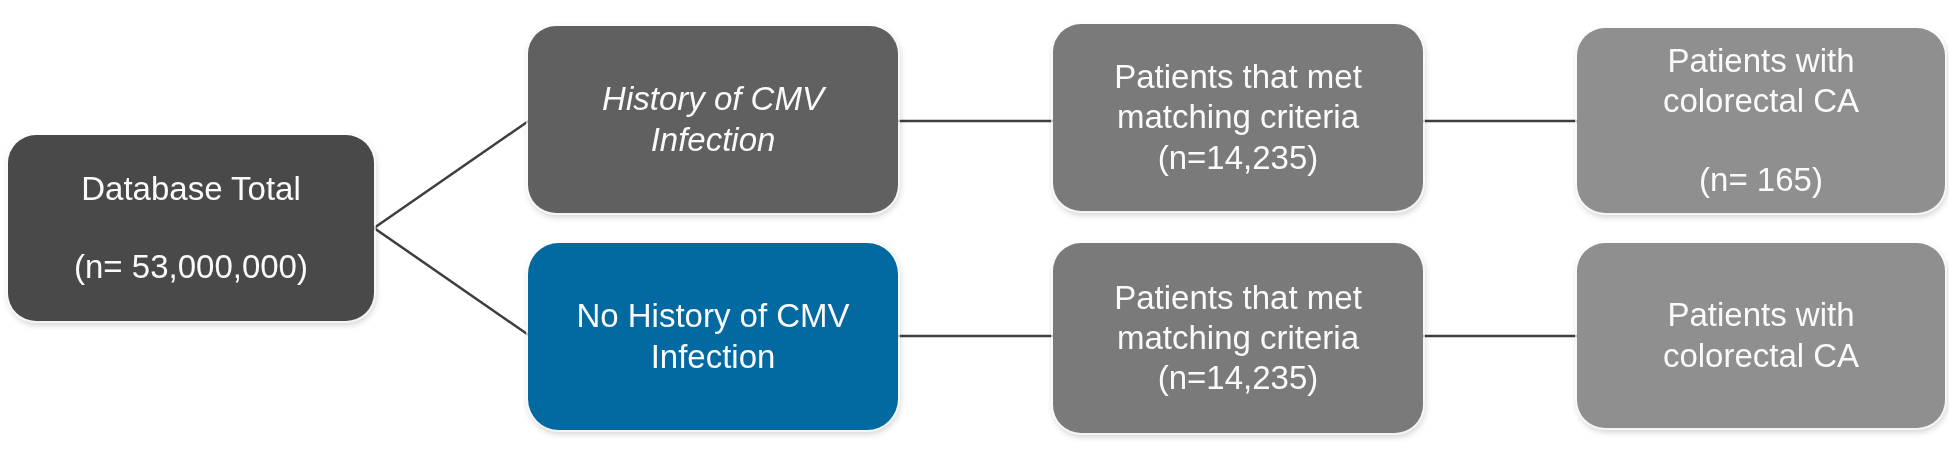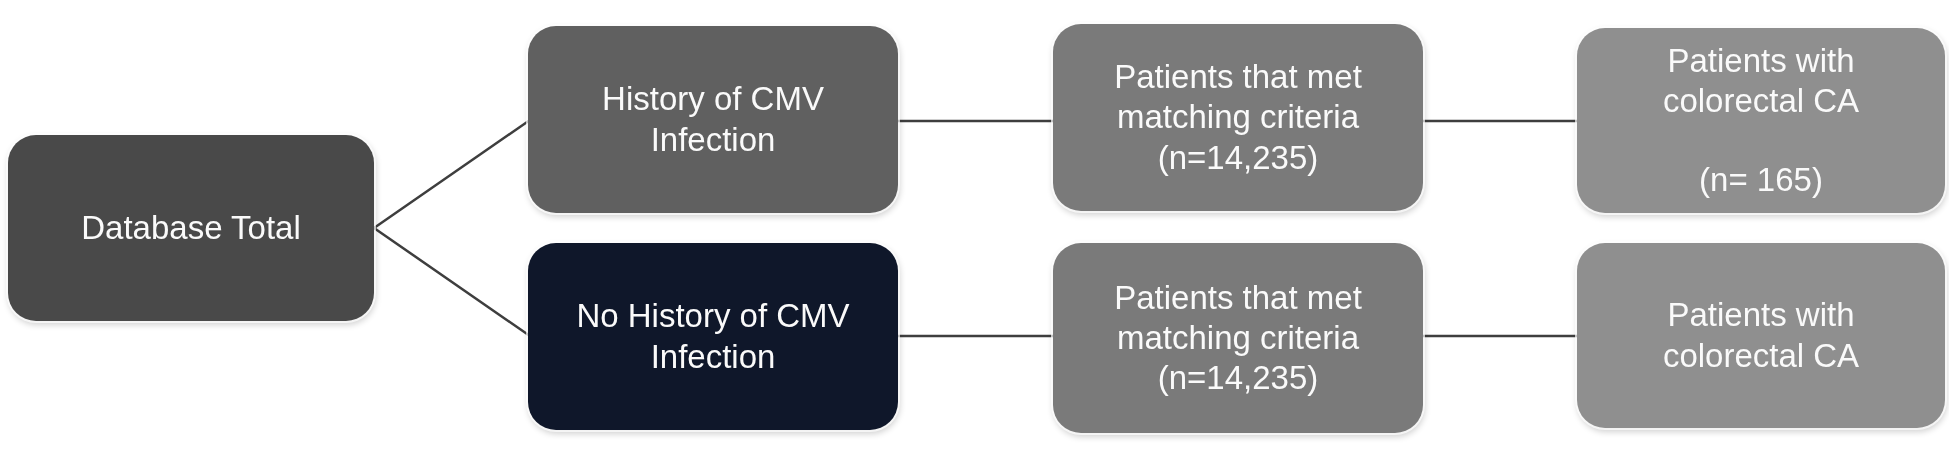--- a/index.html
+++ b/index.html
@@ -42,21 +42,21 @@
   }
   .node p {
     margin: 0;
     white-space: pre-line;
   }
   .node p + p {
     margin-top: 38px;
   }
   
   .b1 { left: 8px;    top: 135px; width: 366px; height: 186px; }
-  .b2 { left: 528px;  top: 26px;  width: 370px; height: 187px; }
+  .b2 { left: 528px;  top: 26px;  width: 370px; height: 187px; font-style: italic; }
   .b3 { left: 1053px; top: 24px;  width: 370px; height: 187px; }
   .b4 { left: 1577px; top: 28px;  width: 368px; height: 185px; }
   .b5 { left: 528px;  top: 243px; width: 370px; height: 187px; }
   .b6 { left: 1053px; top: 243px; width: 370px; height: 190px; }
   .b7 { left: 1577px; top: 243px; width: 368px; height: 185px; }
 </style>
 </head>
 <body>
 
 <div class="canvas">
@@ -65,40 +65,41 @@
     <line x1="374" y1="228" x2="530" y2="120" style="stroke: rgb(62, 62, 62);"></line>
     <line x1="374" y1="228" x2="530" y2="336" style="stroke: rgb(62, 62, 62);"></line>
     <line x1="897" y1="121" x2="1054" y2="121" style="stroke: rgb(62, 62, 62);"></line>
     <line x1="1422" y1="121" x2="1578" y2="121" style="stroke: rgb(62, 62, 62);"></line>
     <line x1="897" y1="336" x2="1054" y2="336" style="stroke: rgb(62, 62, 62);"></line>
     <line x1="1422" y1="336" x2="1578" y2="336" style="stroke: rgb(62, 62, 62);"></line>
   </svg>
 
   <div class="node b1" style="background: rgb(73, 73, 73);">
     <p>Database Total</p>
+    <p>(n= 53,000,000)</p>
   </div>
 
   <div class="node b2" style="background: rgb(96, 96, 96);">
     <p>History of CMV
 Infection</p>
   </div>
 
   <div class="node b3" style="background: rgb(122, 122, 122);">
     <p>Patients that met
 matching criteria
 (n=14,235)</p>
   </div>
 
   <div class="node b4" style="background: rgb(143, 143, 143);">
     <p>Patients with
 colorectal CA</p>
     <p>(n= 165)</p>
   </div>
 
-  <div class="node b5" style="background: #0f172a;">
+  <div class="node b5" style="background: #0369a1; border-radius: 31px;">
     <p>No History of CMV
 Infection</p>
   </div>
 
   <div class="node b6" style="background: rgb(122, 122, 122);">
     <p>Patients that met
 matching criteria
 (n=14,235)</p>
   </div>
 

